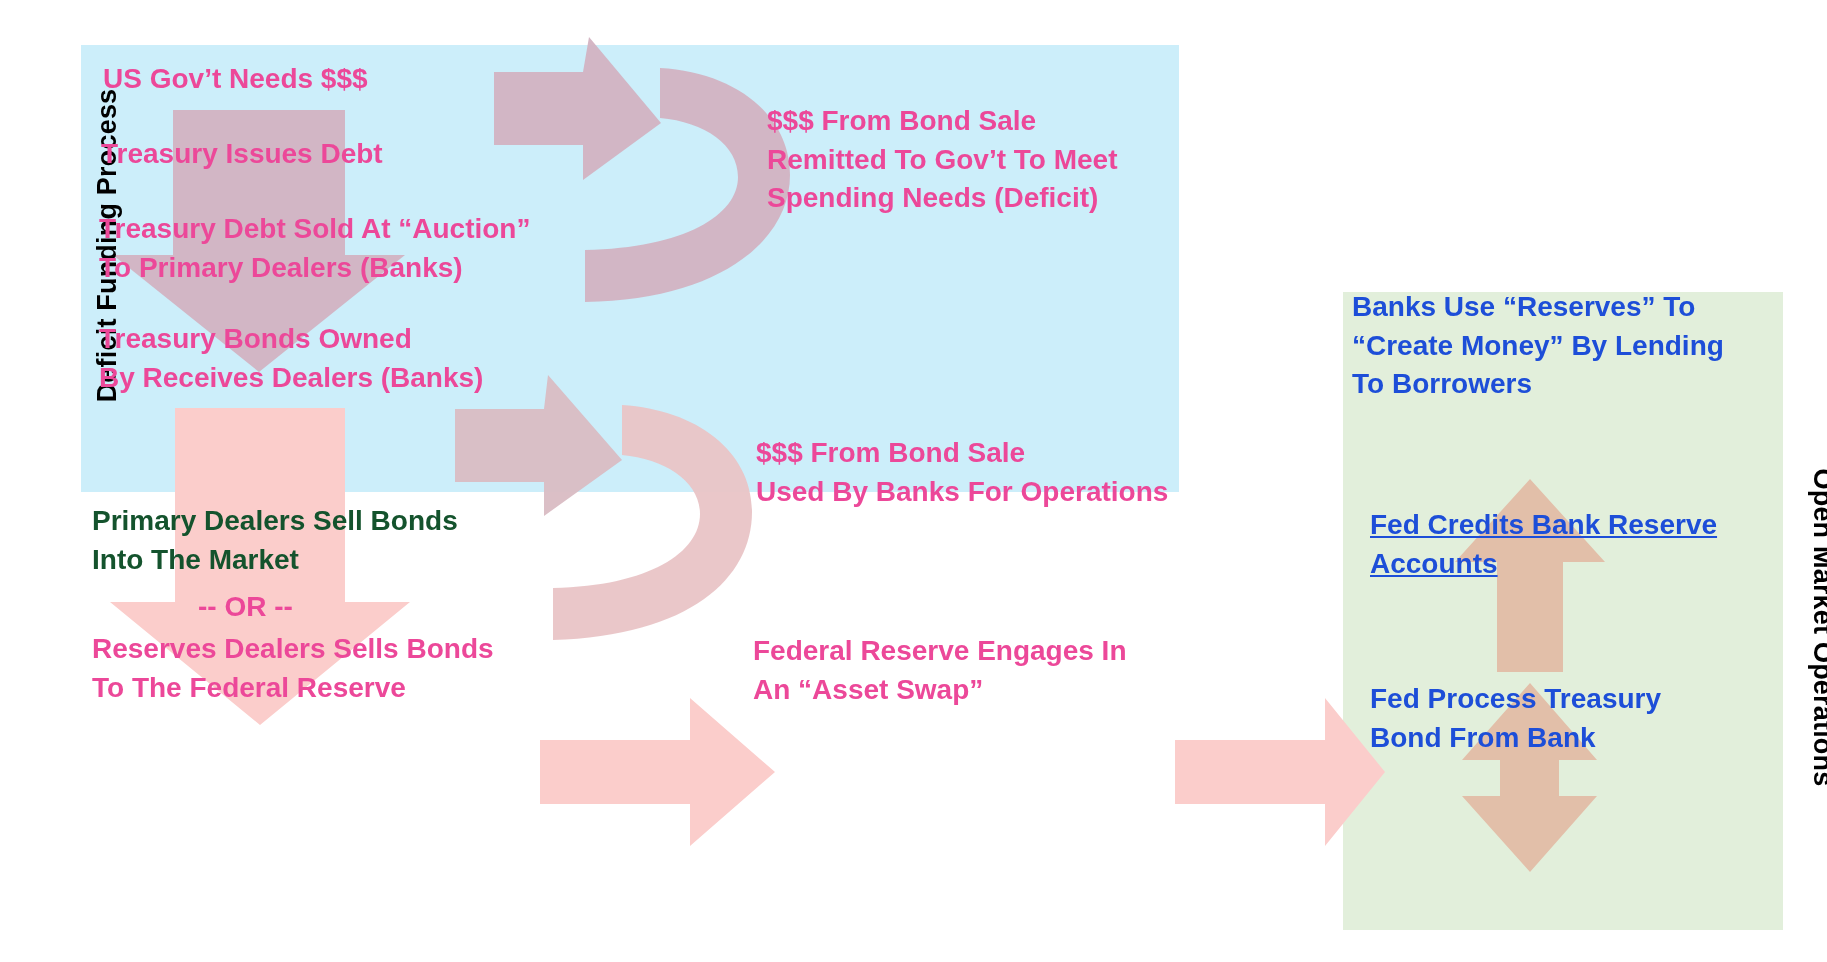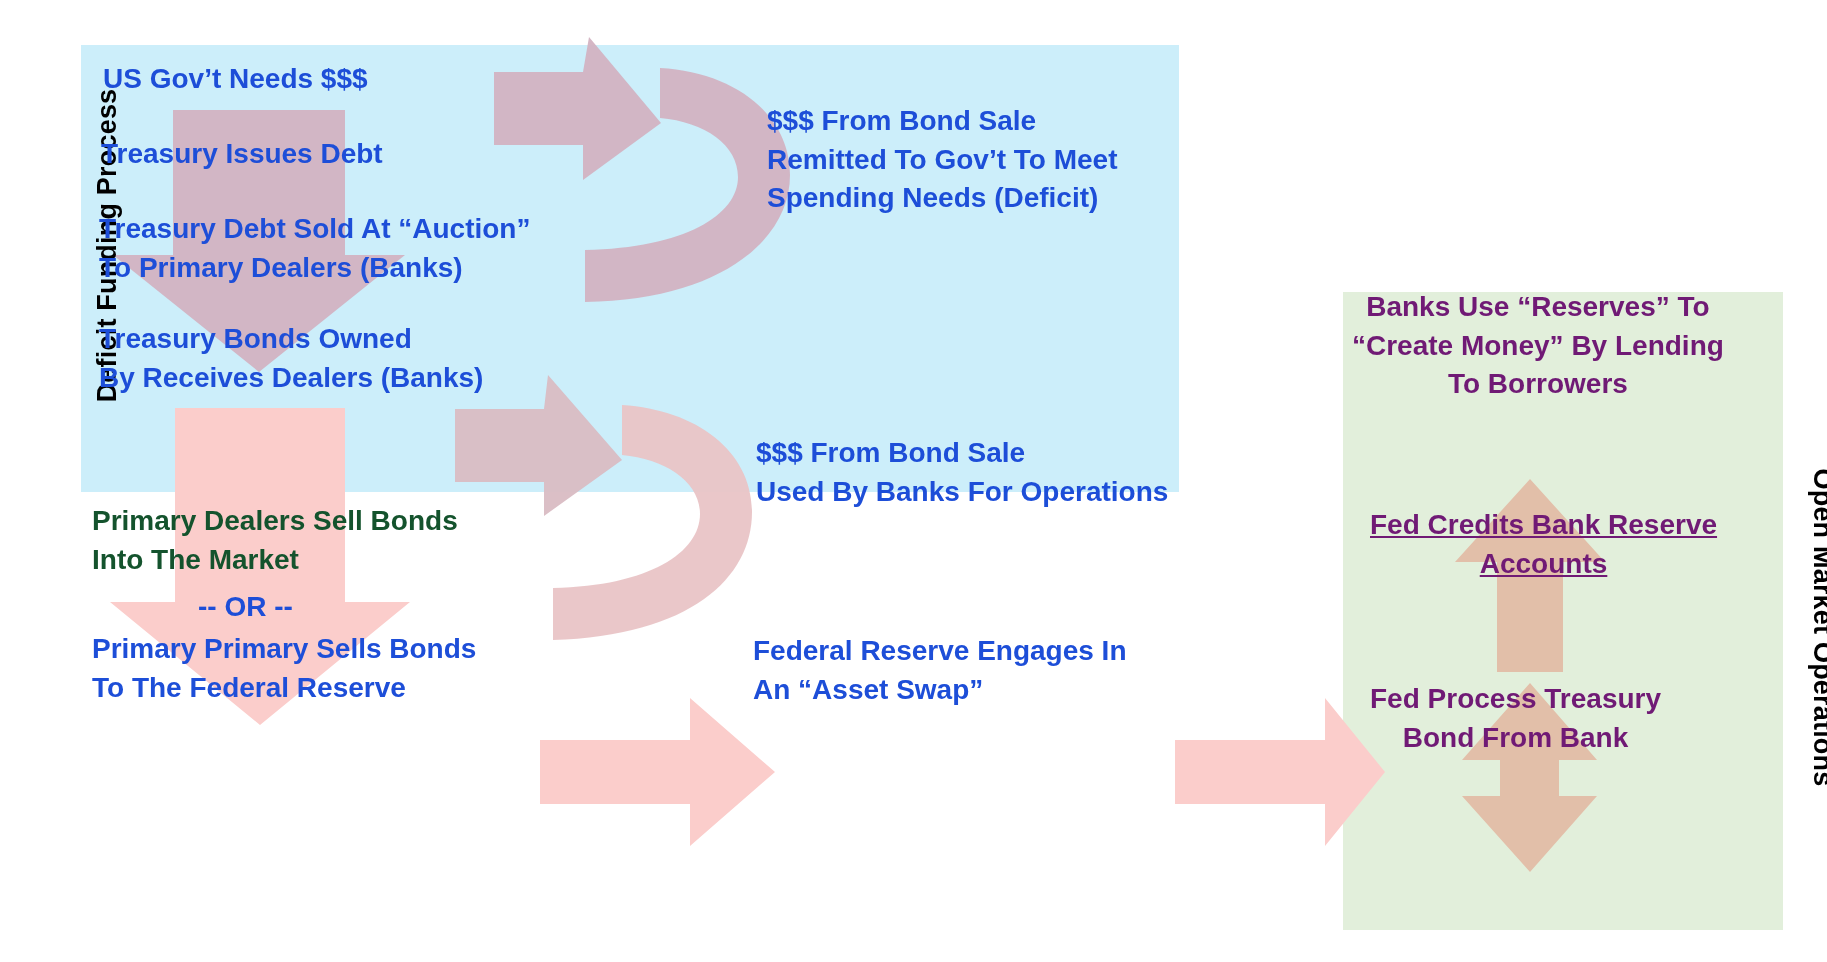--- a/index.html
+++ b/index.html
@@ -54,38 +54,38 @@
   }
   #deficit-rule {
     left: 77px; top: 45px;
     width: 3px; height: 447px;
     background: #ffffff;
   }
 
   
   .txt {
     font-weight: bold;
-    color: #1d4ed8;
+    color: #ec4899;
     line-height: 1.38;
     white-space: pre-line;
   }
   .t29 { font-size: 28px; }
 
   #t-gov      { left: 103px;  top: 60px;  }
   #t-issues   { left: 101px;  top: 135px; }
   #t-auction  { left: 99px;   top: 210px; }
   #t-owned    { left: 99px;   top: 320px; }
   #t-remit    { left: 767px;  top: 102px; }
   #t-ops      { left: 756px;  top: 434px; }
   #t-sellmkt  { left: 92px;   top: 502px;  color: #14532d; }
   #t-or       { left: 198px;  top: 588px;  }
   #t-sellfed  { left: 92px;   top: 630px; }
   #t-assetsw  { left: 753px;  top: 632px; }
 
-  .txt-green { color: #701a75; text-align: center; }
+  .txt-green { color: #1d4ed8; }
   #t-banksuse { left: 1352px; top: 288px; }
   #t-fedcred  { left: 1370px; top: 506px; text-decoration: underline; }
   #t-fedrec   { left: 1370px; top: 680px; }
 
   
   #arrow-layer {
     left: 0; top: 0;
     width: 1827px; height: 962px;
     pointer-events: none;
   }
@@ -145,21 +145,21 @@
 Spending Needs (Deficit)</div>
 
   <div class="abs txt t29" id="t-ops">$$$ From Bond Sale
 Used By Banks For Operations</div>
 
   <div class="abs txt t29" id="t-sellmkt">Primary Dealers Sell Bonds
 Into The Market</div>
 
   <div class="abs txt t29" id="t-or">-- OR --</div>
 
-  <div class="abs txt t29" id="t-sellfed">Primary Primary Sells Bonds
+  <div class="abs txt t29" id="t-sellfed">Reserves Dealers Sells Bonds
 To The Federal Reserve</div>
 
   <div class="abs txt t29" id="t-assetsw">Federal Reserve Engages In
 An “Asset Swap”</div>
 
   <div class="abs txt t29 txt-green" id="t-banksuse">Banks Use “Reserves” To
 “Create Money” By Lending
 To Borrowers</div>
 
   <div class="abs txt t29 txt-green" id="t-fedcred">Fed Credits Bank Reserve

